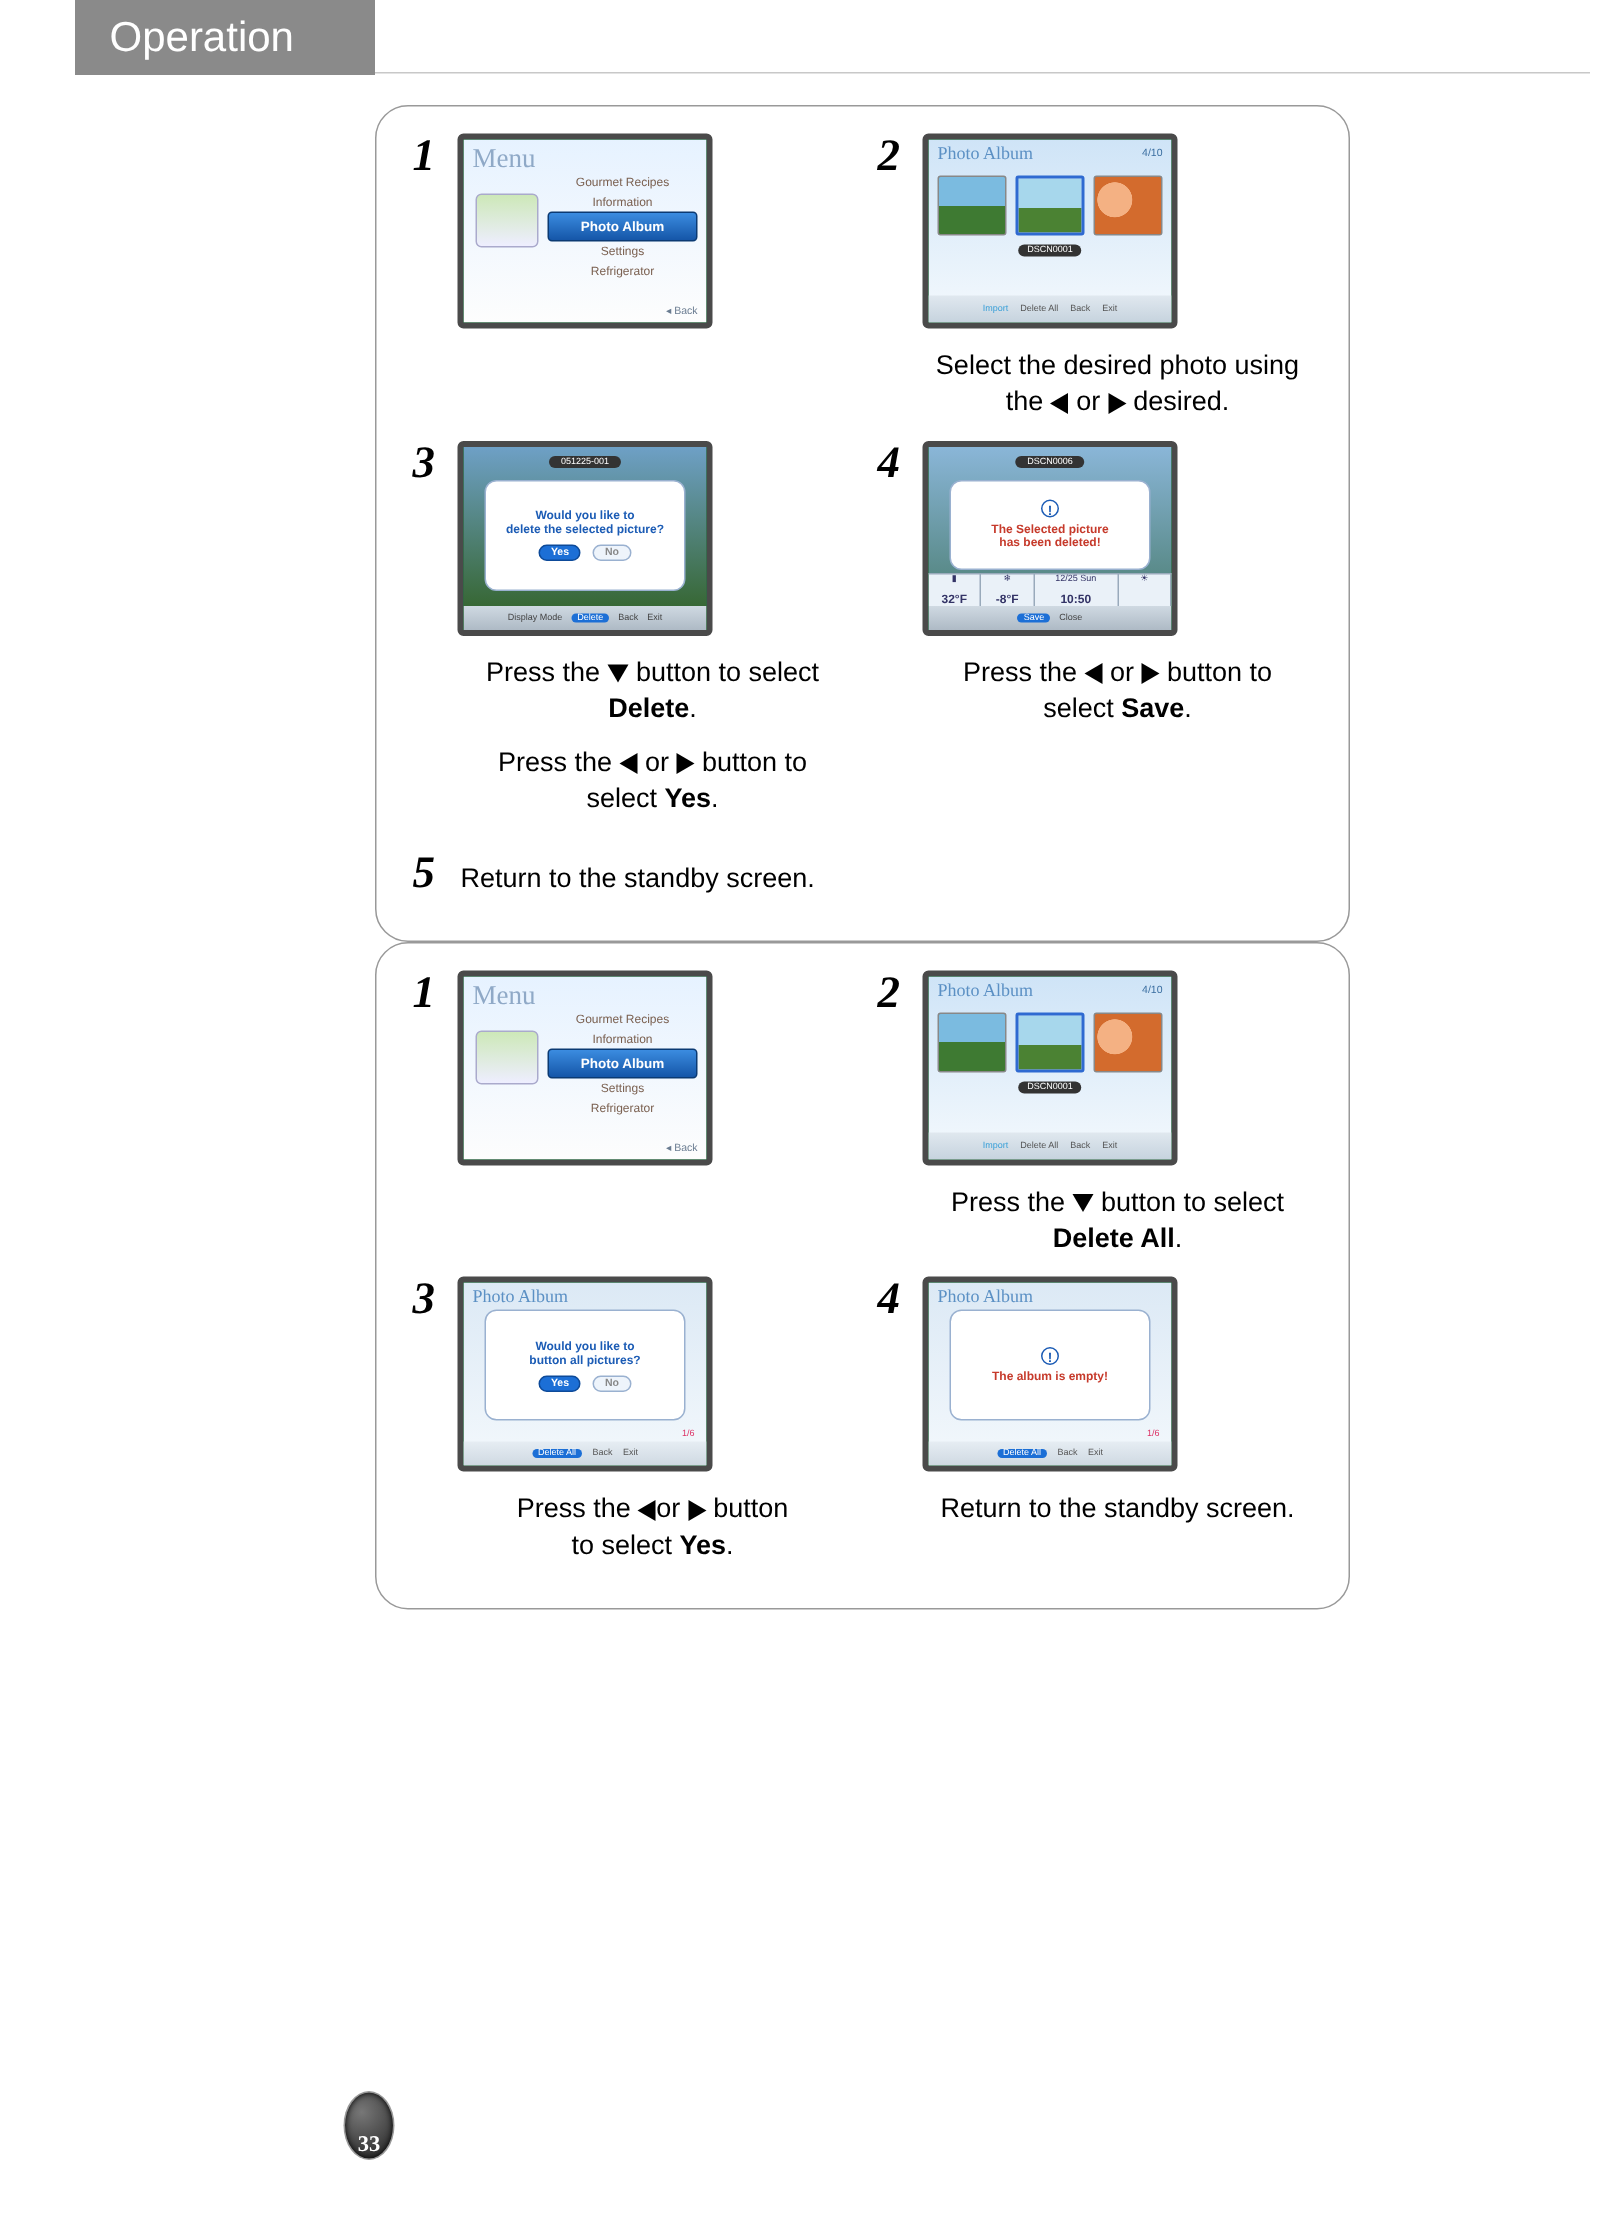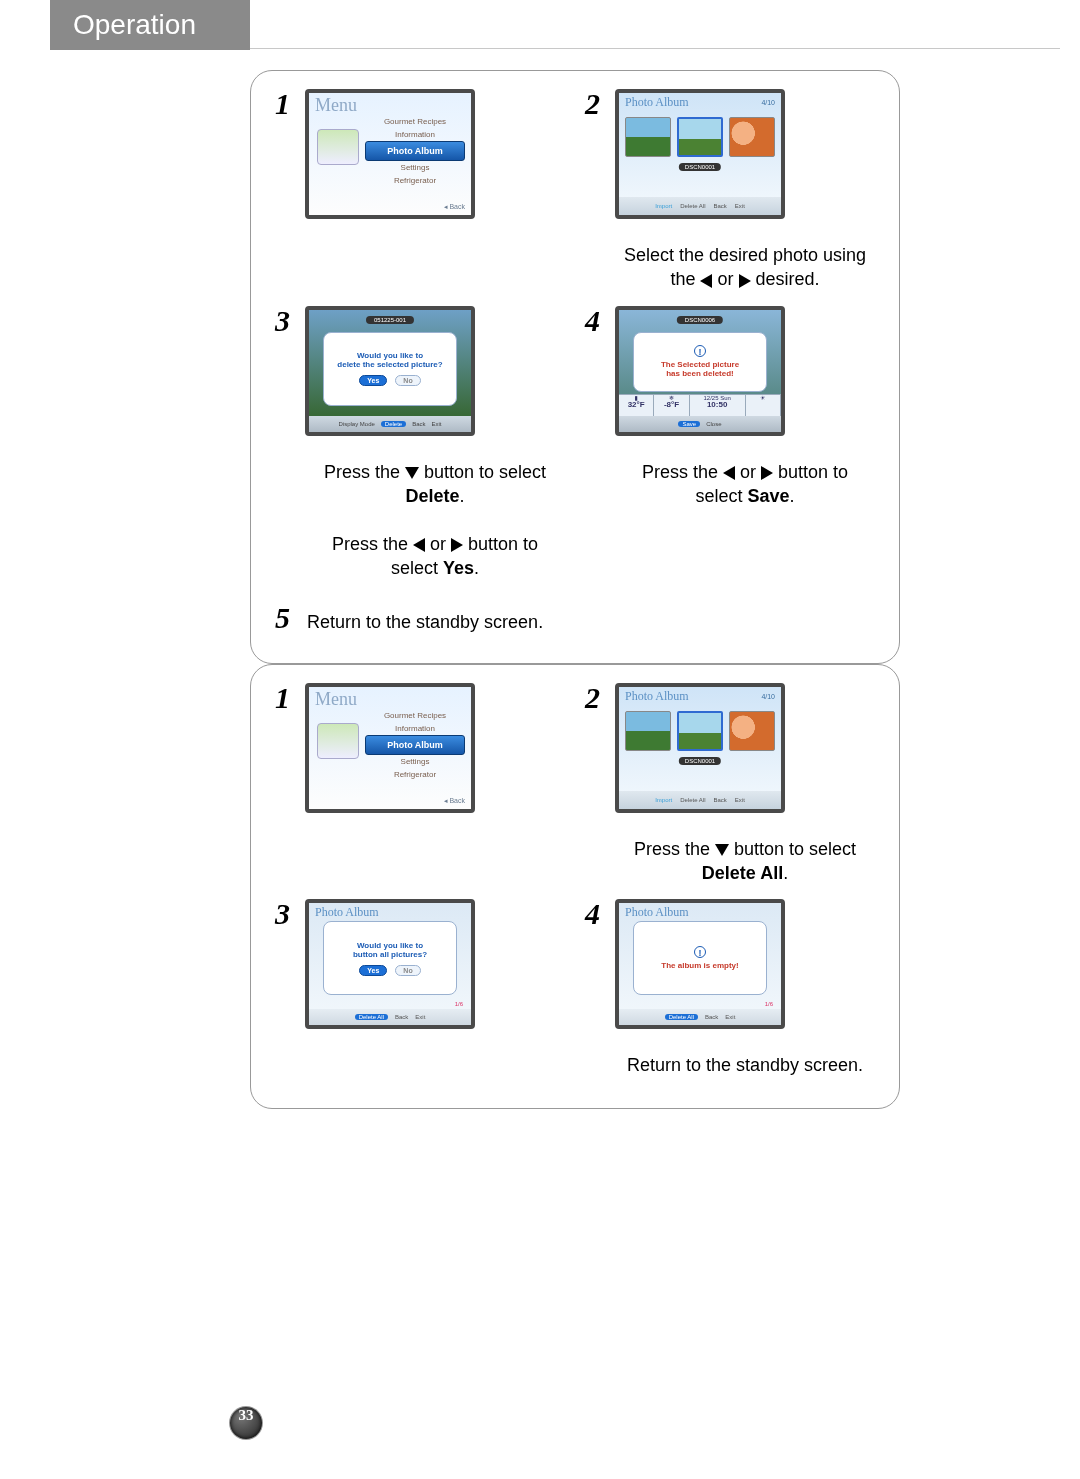--- a/index.html
+++ b/index.html
@@ -64,21 +64,21 @@
     font-family: Georgia, 'Times New Roman', serif;
     font-style: italic;
     font-weight: bold;
     font-size: 30px;
     line-height: 1;
     width: 22px;
     flex-shrink: 0;
   }
   .step-body { flex: 1; }
   .caption {
-    margin-top: 24px;
+    margin-top: 12px;
     font-size: 18px;
     text-align: center;
     line-height: 1.35;
   }
   .caption .left { text-align: left; }
   b { font-weight: bold; }
   .tri {
     display: inline-block;
     vertical-align: middle;
     width: 0; height: 0;
@@ -225,49 +225,49 @@
     text-align: center; margin-bottom: 3px;
   }
   .red { color: #c63a2b; }
   .status-row {
     position: absolute; left: 0; right: 0; bottom: 16px;
     height: 22px; display: flex; font-size: 6px;
   }
   .status-cell {
     flex: 1; border-top: 1px solid #9ab; border-right: 1px solid #9ab;
     background: #eaf1f8;
-    display: flex; flex-direction: column; align-items: center; justify-content: flex-start;
+    display: flex; flex-direction: column; align-items: center; justify-content: space-between;
     color: #336; line-height: 1;
   }
   .status-cell .big { font-size: 8px; font-weight: bold; }
   
   .pa-bg {
     position: relative; height: 100%;
     background: linear-gradient(#dce9f5, #f3f8fc);
   }
   .pa-bottom {
     position: absolute; left: 0; right: 0; bottom: 0; height: 16px;
     background: linear-gradient(#e6edf3, #cfd9e2);
     display: flex; justify-content: center; gap: 7px;
     align-items: center; font-size: 6px; color: #555;
   }
   .pa-bottom .on { background: #1c6fd6; color: #fff; border-radius: 6px; padding: 0 4px; }
   .pa-count { position: absolute; right: 8px; bottom: 18px; color: #d36; font-size: 6px; }
   
   .page-badge {
     position: absolute;
     left: 230px; bottom: 40px;
-    width: 32px; height: 32px;
+    width: 32px; height: 44px;
     border-radius: 50%;
     background: radial-gradient(circle at 35% 30%, #777, #222);
     color: #fff;
     font-family: Georgia, serif;
     font-weight: bold;
     font-size: 15px;
-    display: flex; align-items: flex-start; justify-content: center;
+    display: flex; align-items: flex-end; justify-content: center;
     box-shadow: inset 0 0 4px #000, 0 0 0 1px #999;
   }
 </style>
 </head>
 <body>
 
 <div class="header-tab">
   <span>Operation</span>
 </div>
 <div class="header-rule"></div>
@@ -485,20 +485,24 @@
                   </div>
                 </div>
                 <div class="pa-count">1/6</div>
                 <div class="pa-bottom">
                   <span class="on">Delete All</span>
                   <span>Back</span>
                   <span>Exit</span>
                 </div>
               </div>
             </div>
+            <div class="caption">
+              <span>Press the </span><span class="tri left"></span><span>or </span><span class="tri right"></span><span> button</span><br>
+              <span>to select </span><b>Yes</b><span>.</span>
+            </div>
           </div>
         </div>
       </div>
 
       <div class="step">
         <div class="step-head">
           <div class="step-num">4</div>
           <div class="step-body">
             <div class="device">
               <div class="pa-bg">

